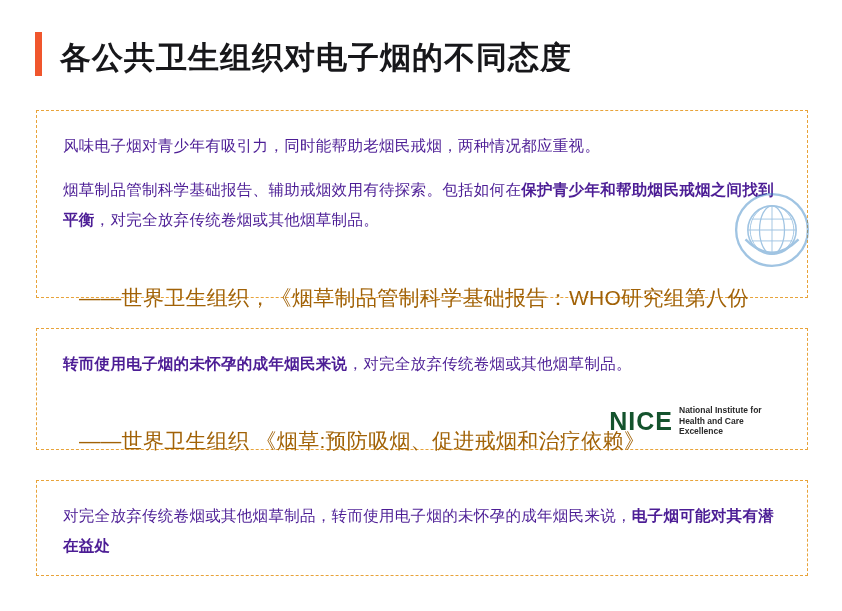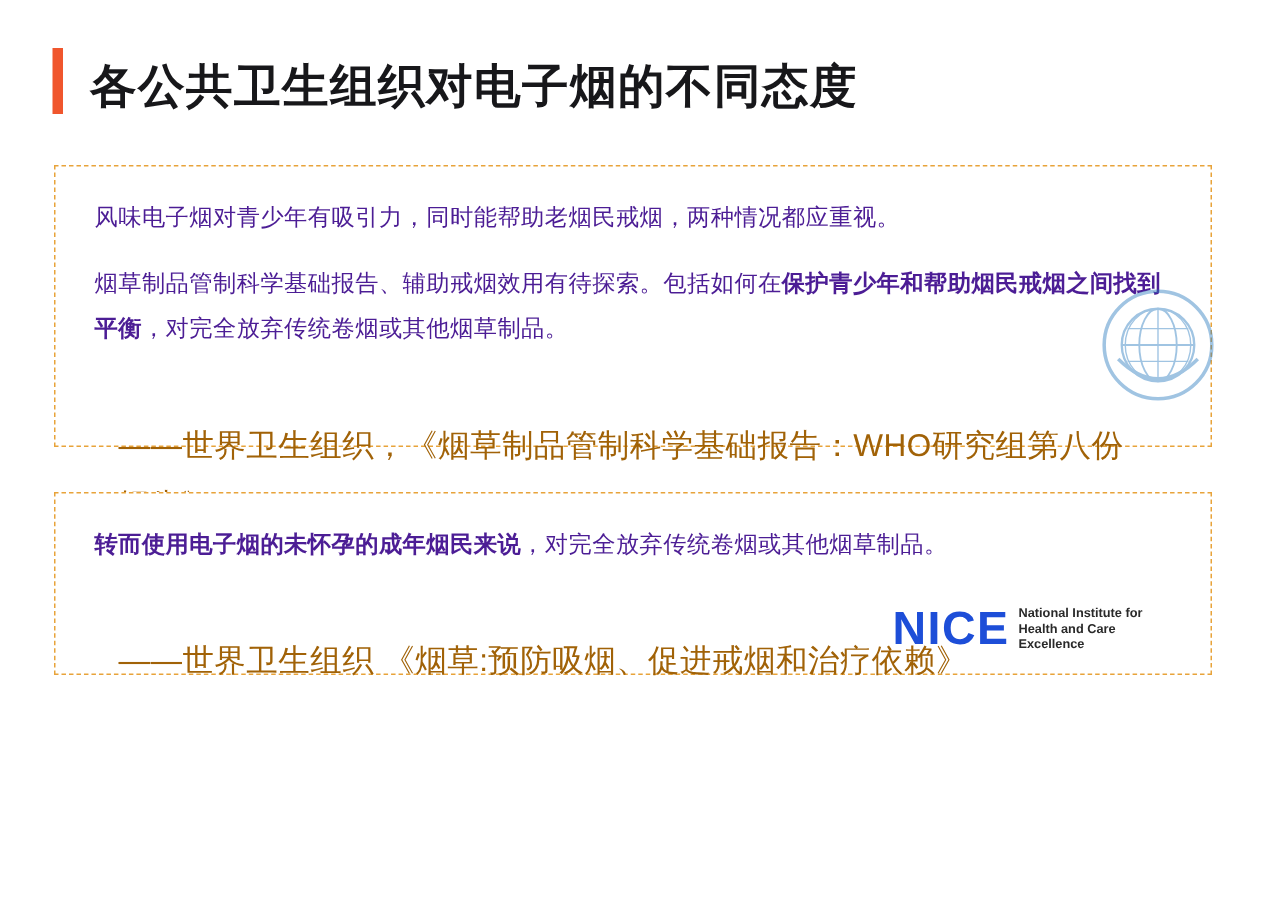--- a/index.html
+++ b/index.html
@@ -87,23 +87,23 @@
   }
   .nice-logo {
     position: absolute;
     right: 18px;
     bottom: 12px;
     display: flex;
     align-items: center;
     gap: 6px;
   }
   .nice-word {
-    font-size: 31px;
+    font-size: 25px;
     font-weight: bold;
-    color: #1d4ed8;
+    color: #14532d;
     letter-spacing: 1px;
     font-family: "Liberation Sans", sans-serif;
   }
   .nice-sub {
     font-size: 8.5px;
     line-height: 1.25;
     color: #2a2a2a;
     max-width: 110px;
     font-weight: bold;
   }
@@ -160,14 +160,19 @@
       <span class="nice-word">NICE</span>
       <span class="nice-sub">
         <span>National Institute for</span><br>
         <span>Health and Care Excellence</span>
       </span>
     </div>
   </div>
 
   <div class="gap"></div>
 
+  <div class="block b3">
+    <p class="para">
+      <span>对完全放弃传统卷烟或其他烟草制品，转而使用电子烟的未怀孕的成年烟民来说，</span><span class="bold">电子烟可能对其有潜在益处</span>
+    </p>
+  </div>
 
 </div>
 
 </body></html>

